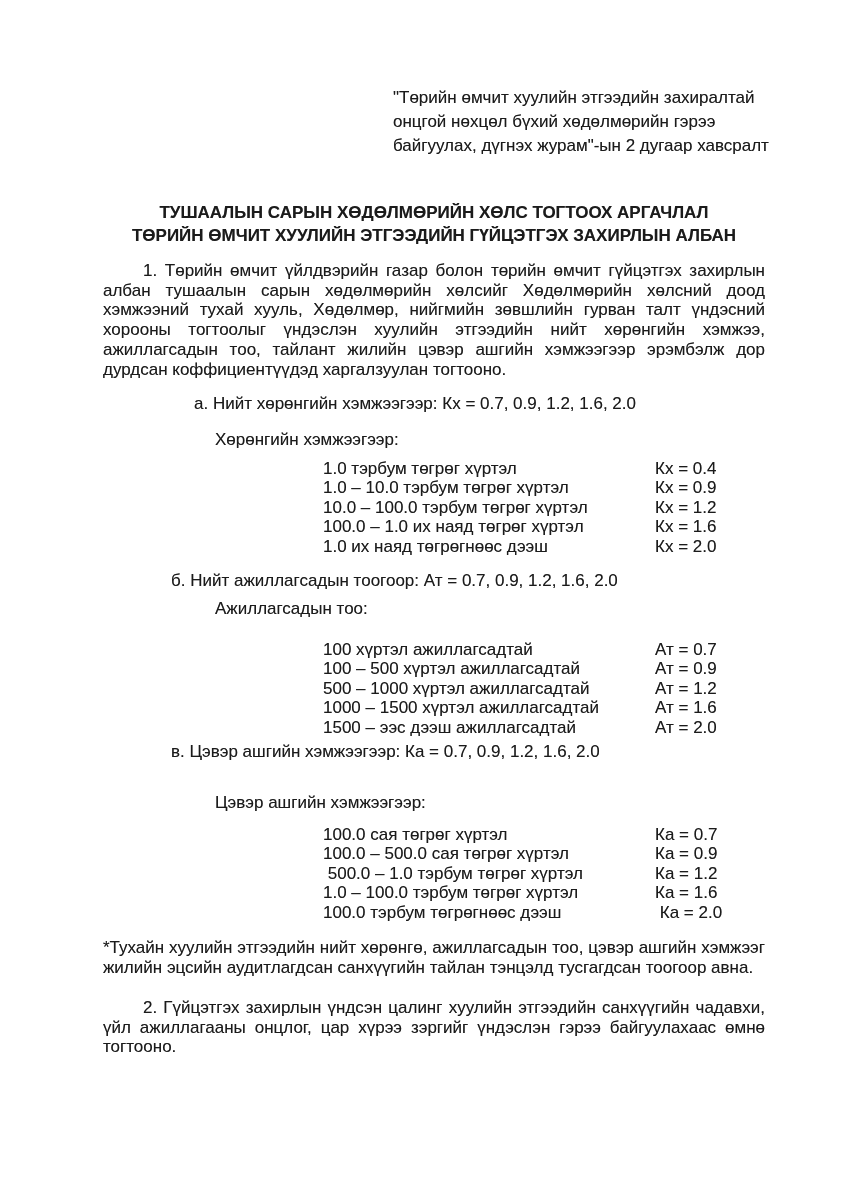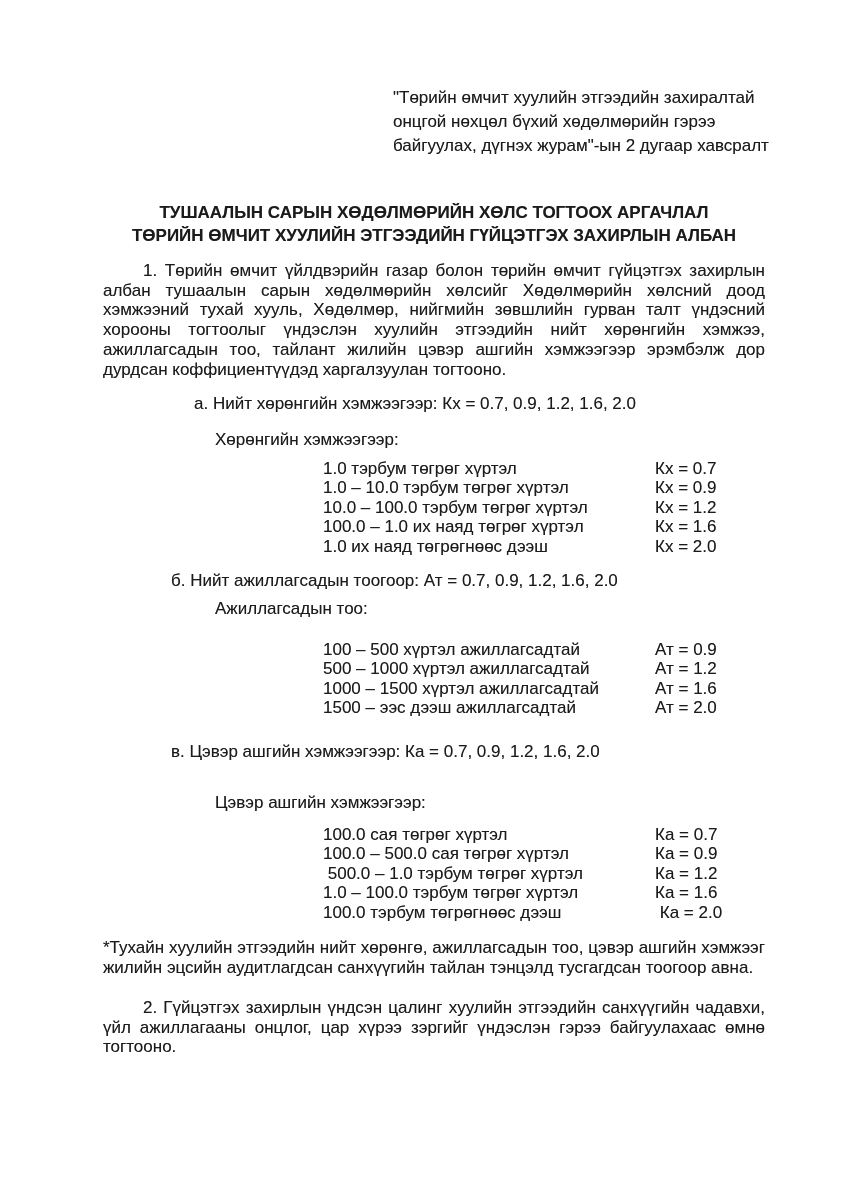--- a/index.html
+++ b/index.html
@@ -73,21 +73,21 @@
     <div>ТӨРИЙН ӨМЧИТ ХУУЛИЙН ЭТГЭЭДИЙН ГҮЙЦЭТГЭХ ЗАХИРЛЫН АЛБАН</div>
   </div>
 
   <div class="para p1">1. Төрийн өмчит үйлдвэрийн газар болон төрийн өмчит гүйцэтгэх захирлын албан тушаалын сарын хөдөлмөрийн хөлсийг Хөдөлмөрийн хөлсний доод хэмжээний тухай хууль, Хөдөлмөр, нийгмийн зөвшлийн гурван талт үндэсний хорооны тогтоолыг үндэслэн хуулийн этгээдийн нийт хөрөнгийн хэмжээ, ажиллагсадын тоо, тайлант жилийн цэвэр ашгийн хэмжээгээр эрэмбэлж дор дурдсан коффициентүүдэд харгалзуулан тогтооно.</div>
 
   <div class="sec-label sec-a">а. Нийт хөрөнгийн хэмжээгээр: Кх = 0.7, 0.9, 1.2, 1.6, 2.0</div>
   <div class="sub-label sub-a">Хөрөнгийн хэмжээгээр:</div>
   <div class="ctable tbl-a">
     <div class="trow">
       <span class="trange">1.0 тэрбум төгрөг хүртэл</span>
-      <span class="tcoef">Кх = 0.7</span>
+      <span class="tcoef">Кх = 0.4</span>
     </div>
     <div class="trow">
       <span class="trange">1.0 – 10.0 тэрбум төгрөг хүртэл</span>
       <span class="tcoef">Кх = 0.9</span>
     </div>
     <div class="trow">
       <span class="trange">10.0 – 100.0 тэрбум төгрөг хүртэл</span>
       <span class="tcoef">Кх = 1.2</span>
     </div>
     <div class="trow">
@@ -96,20 +96,24 @@
     </div>
     <div class="trow">
       <span class="trange">1.0 их наяд төгрөгнөөс дээш</span>
       <span class="tcoef">Кх = 2.0</span>
     </div>
   </div>
 
   <div class="sec-label sec-b">б. Нийт ажиллагсадын тоогоор: Ат = 0.7, 0.9, 1.2, 1.6, 2.0</div>
   <div class="sub-label sub-b">Ажиллагсадын тоо:</div>
   <div class="ctable tbl-b">
+    <div class="trow">
+      <span class="trange">100 хүртэл ажиллагсадтай</span>
+      <span class="tcoef">Ат = 0.7</span>
+    </div>
     <div class="trow">
       <span class="trange">100 – 500 хүртэл ажиллагсадтай</span>
       <span class="tcoef">Ат = 0.9</span>
     </div>
     <div class="trow">
       <span class="trange">500 – 1000 хүртэл ажиллагсадтай</span>
       <span class="tcoef">Ат = 1.2</span>
     </div>
     <div class="trow">
       <span class="trange">1000 – 1500 хүртэл ажиллагсадтай</span>

